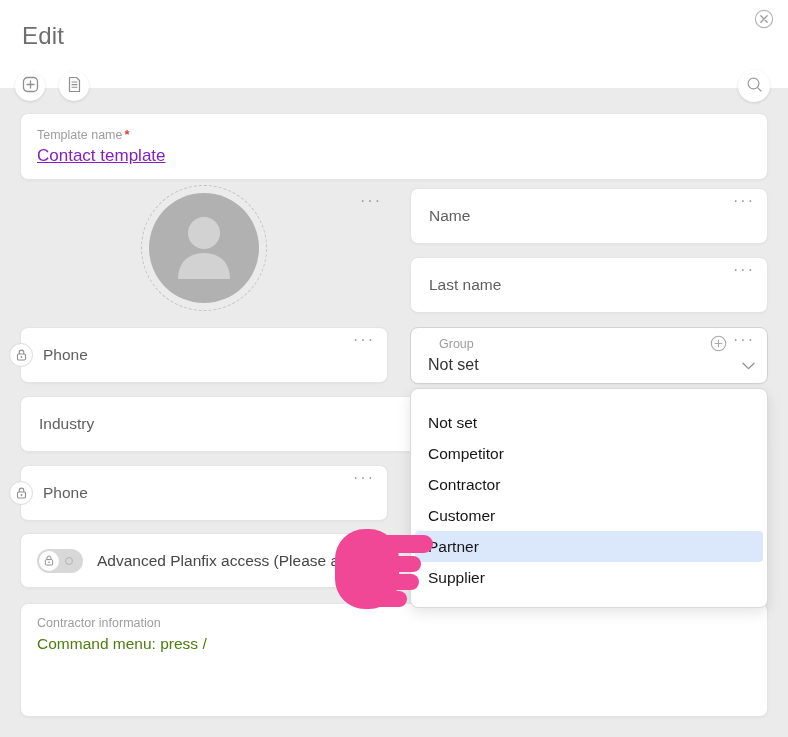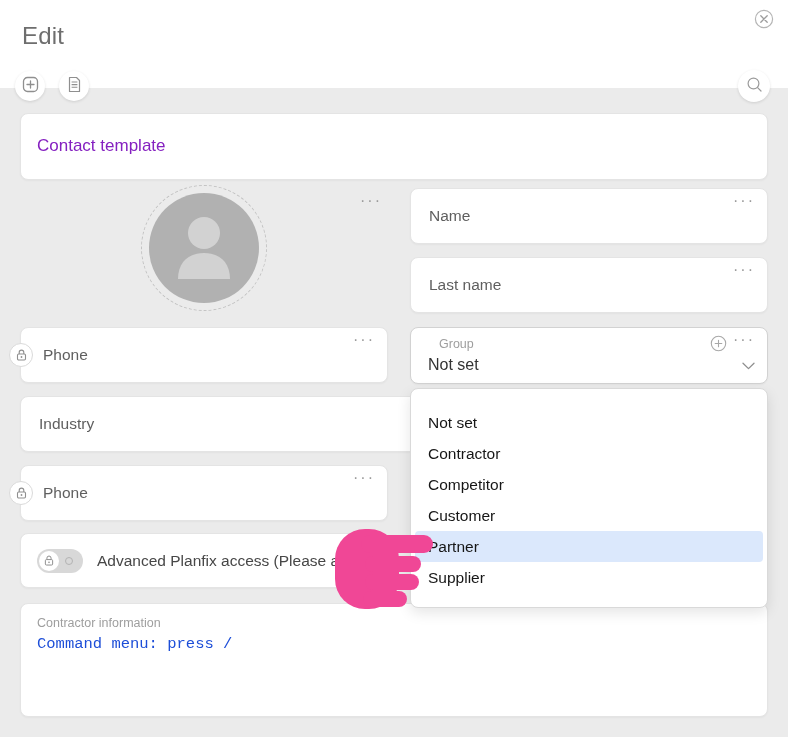--- a/index.html
+++ b/index.html
@@ -18,21 +18,21 @@
   .btn-add { left:15px; top:71px; width:30px; height:30px; }
   .btn-doc { left:59px; top:71px; width:30px; height:30px; }
   .btn-search { left:738px; top:70px; width:32px; height:32px; }
 
   .card { position:absolute; background:#fff; border:1px solid #e4e4e4; border-radius:8px;
           box-shadow:0 1px 2px rgba(0,0,0,.04); }
 
   .card-template { left:20px; top:113px; width:748px; height:67px; padding:11px 16px; }
   .small-label { font-size:12.5px; color:#9e9e9e; }
   .req-star { color:var(--required,#e03d3d); font-size:13px; font-weight:bold; margin-left:2px; }
-  .template-value { margin-top:11px; font-size:17px; color:var(--accent,#8520c0); }
+  .template-value { margin-top:3px; font-size:17px; color:var(--accent,#8520c0);text-decoration:underline; }
 
   .avatar-wrap { position:absolute; left:141px; top:185px; width:126px; height:126px;
                  border:1.5px dashed #c3c3c3; border-radius:50%;
                  display:flex; align-items:center; justify-content:center; cursor:pointer; }
   .avatar-circle { width:110px; height:110px; border-radius:50%; background:#b1b1b1;
                    display:flex; align-items:center; justify-content:center; overflow:hidden; }
 
   .dots { position:absolute; color:#9c9c9c; font-size:16px; letter-spacing:2px; line-height:10px; cursor:pointer; }
   .dots-avatar { left:360px; top:196px; }
   .card .dots { top:7px; right:12px; }
@@ -68,21 +68,21 @@
 
   .toggle { position:absolute; left:16px; top:50%; transform:translateY(-50%);
             width:46px; height:24px; background:#d8d8d8; border-radius:12px; cursor:pointer; }
   .toggle-knob { position:absolute; left:2px; top:2px; width:20px; height:20px; background:#fff;
                  border-radius:50%; display:flex; align-items:center; justify-content:center; }
   .toggle-ring { position:absolute; left:28px; top:8px; width:8px; height:8px; border:1.5px solid #b3b3b3;
                  border-radius:50%; }
   .toggle-label { position:absolute; left:76px; top:50%; transform:translateY(-50%);
                   font-size:15.5px; color:#474747; white-space:nowrap; overflow:hidden; max-width:340px; }
 
-  .info-placeholder { margin-top:5px; font-size:15.5px; color:#1d4ed8;font-family:Liberation Mono, monospace; }
+  .info-placeholder { margin-top:5px; font-size:15.5px; color:#4d7c0f; }
 
   .hand-cursor { position:absolute; left:333px; top:521px; width:102px; height:92px; z-index:9; pointer-events:none; }
 </style>
 </head>
 <body>
 
 <div class="stage">
 
   <div class="gray-panel"></div>
 
@@ -116,20 +116,23 @@
   <div class="round-btn btn-search">
     <span>
       <svg width="17" height="17" viewBox="0 0 17 17">
         <circle cx="7.5" cy="7.5" r="5.4" fill="none" stroke="#9a9a9a" stroke-width="1.2"></circle>
         <path d="M11.6 11.6 L15 15" stroke="#9a9a9a" stroke-width="1.2" stroke-linecap="round"></path>
       </svg>
     </span>
   </div>
 
   <div class="card card-template">
+    <div>
+      <span class="small-label">Template name</span><span class="req-star">*</span>
+    </div>
     <div class="template-value">Contact template</div>
   </div>
 
   <div class="avatar-wrap">
     <div class="avatar-circle">
       <span>
         <svg width="110" height="110" viewBox="0 0 110 110">
           <circle cx="55" cy="42" r="16" fill="#d2d2d2"></circle>
           <path d="M29 88 c0 -18 12 -26 26 -26 c14 0 26 8 26 26 z" fill="#d2d2d2"></path>
         </svg>
@@ -207,22 +210,22 @@
     <span class="toggle-label">Advanced Planfix access (Please add an</span>
   </div>
 
   <div class="card card-info">
     <div class="small-label">Contractor information</div>
     <div class="info-placeholder">Command menu: press /</div>
   </div>
 
   <div class="dropdown">
     <div class="option">Not set</div>
+    <div class="option">Competitor</div>
     <div class="option">Contractor</div>
-    <div class="option">Competitor</div>
     <div class="option">Customer</div>
     <div class="option highlight">Partner</div>
     <div class="option">Supplier</div>
   </div>
 
   <div class="hand-cursor">
     <svg width="102" height="92" viewBox="0 0 102 92">
       <g fill="var(--hand,#f04796)">
         <rect x="2" y="8" width="64" height="80" rx="30"></rect>
         <rect x="28" y="14" width="72" height="18" rx="9"></rect>

